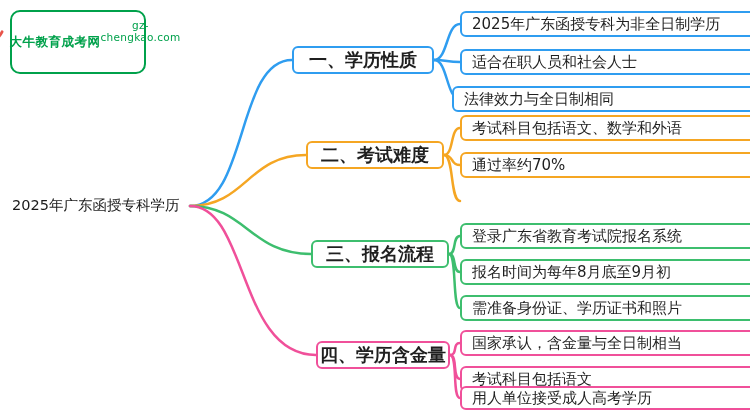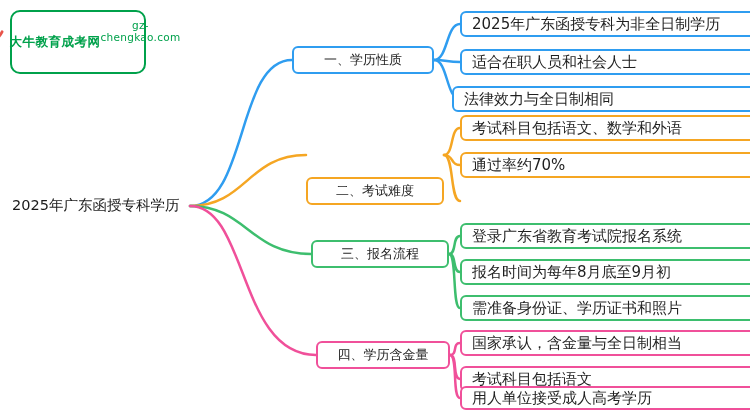--- a/index.html
+++ b/index.html
@@ -71,22 +71,22 @@
     border: 2px solid #999;
     border-radius: 6px;
     display: flex;
     align-items: center;
     z-index: 1;
     white-space: nowrap;
     color: #1f1f1f;
   }
   .branch {
     justify-content: center;
-    font-size: 13px;
-    font-weight: 400;
+    font-size: 18px;
+    font-weight: 700;
     padding: 0 16px;
   }
   .leaf {
     font-size: 15px;
     padding: 0 10px;
     width: 332px;
     height: 26px;
   }
   .branch.b0, .leaf.b0 { border-color: var(--b0); }
   .branch.b1, .leaf.b1 { border-color: var(--b1); }
@@ -131,21 +131,21 @@
         <ellipse cx="16" cy="23" rx="3.4" ry="1.6" fill="#ffffff" opacity="0.85"></ellipse>
       </svg>
       <span class="logo-name">大牛教育成考网</span>
     </div>
     <div class="logo-url">gz-chengkao.com</div>
   </div>
 
   <div class="root-label">2025年广东函授专科学历</div>
 
   <div class="branch b0" style="left:292px; top:46px; width:142px; height:28px;">一、学历性质</div>
-  <div class="branch b1" style="left:306px; top:141px; width:138px; height:28px;margin-top:36px;">二、考试难度</div>
+  <div class="branch b1" style="left:306px; top:141px; width:138px; height:28px;">二、考试难度</div>
   <div class="branch b2" style="left:311px; top:240px; width:138px; height:28px;">三、报名流程</div>
   <div class="branch b3" style="left:316px; top:341px; width:134px; height:28px;">四、学历含金量</div>
 
   <div class="leaf b0" style="left:460px; top:11px;">2025年广东函授专科为非全日制学历</div>
   <div class="leaf b0" style="left:460px; top:49px;">适合在职人员和社会人士</div>
   <div class="leaf b0" style="left:452px; top:86px;">法律效力与全日制相同</div>
 
   <div class="leaf b1" style="left:460px; top:115px;">考试科目包括语文、数学和外语</div>
   <div class="leaf b1" style="left:460px; top:152px;">通过率约70%</div>
 

